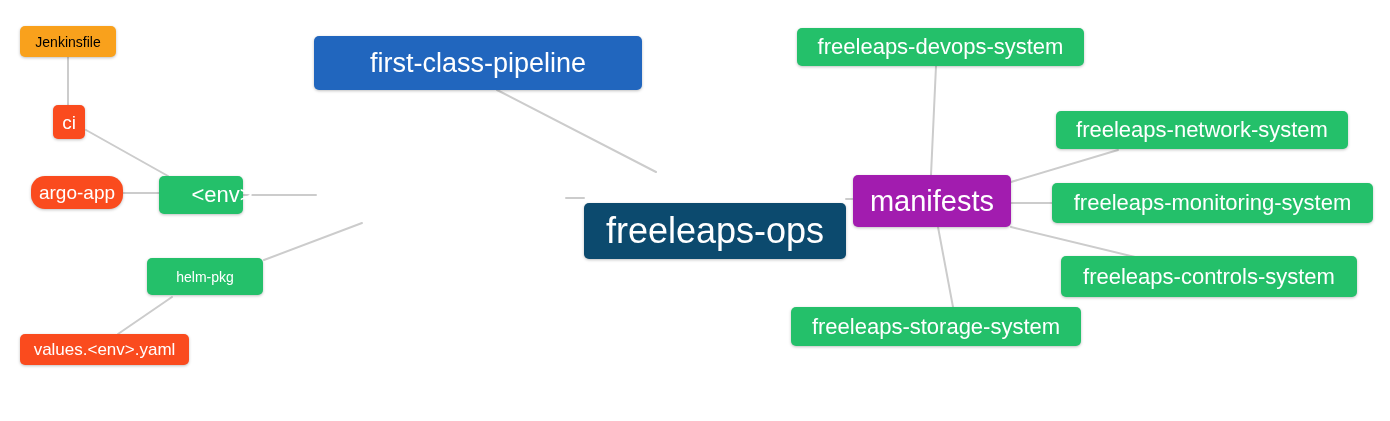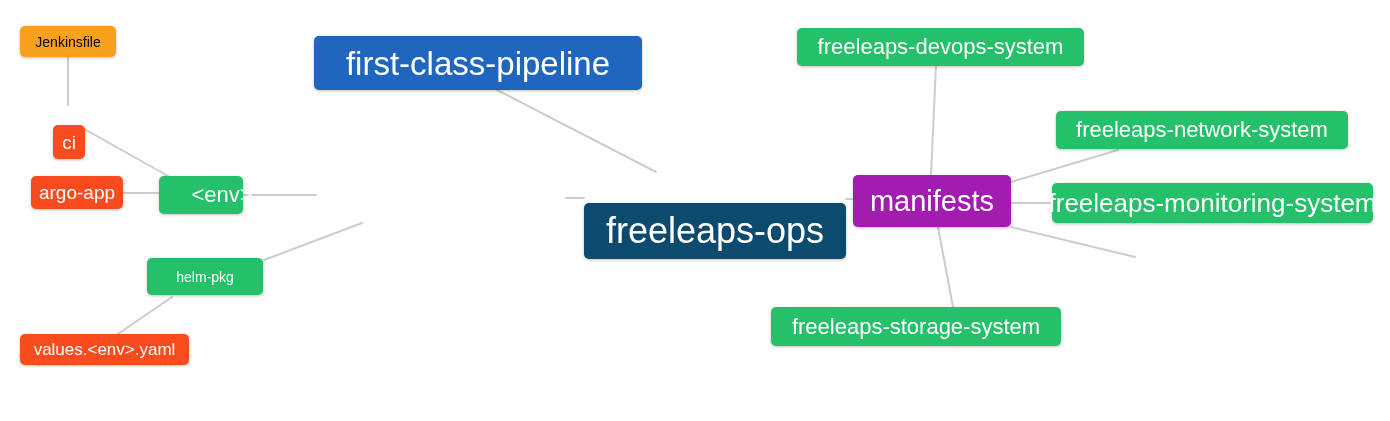--- a/index.html
+++ b/index.html
@@ -62,48 +62,51 @@
       <line x1="936" y1="66" x2="931" y2="175" stroke="#cccccc" stroke-width="2" stroke-linecap="round"></line>
       <line x1="1011" y1="182" x2="1118" y2="150" stroke="#cccccc" stroke-width="2" stroke-linecap="round"></line>
       <line x1="1011" y1="203" x2="1052" y2="203" stroke="#cccccc" stroke-width="2" stroke-linecap="round"></line>
       <line x1="1011" y1="227" x2="1135" y2="257" stroke="#cccccc" stroke-width="2" stroke-linecap="round"></line>
       <line x1="938" y1="227" x2="953" y2="307" stroke="#cccccc" stroke-width="2" stroke-linecap="round"></line>
     </svg>
   <div id="nodes-layer">
       <div class="mm-node" style="left: 584px; top: 172px; width: 262px; height: 56px; font-size: 36px; background: #0c4a6e; color: rgb(255, 255, 255); margin-top: 31px;">
         <span>freeleaps-ops</span>
       </div>
-      <div class="mm-node" style="left: 314px; top: 36px; width: 328px; height: 54px; font-size: 33px; background: rgb(33, 102, 190); color: rgb(255, 255, 255);">
+      <div class="mm-node" style="left: 314px; top: 36px; width: 328px; height: 54px; font-size: 27px; background: rgb(33, 102, 190); color: rgb(255, 255, 255);">
         <span>first-class-pipeline</span>
       </div>
       <div class="mm-node" style="left: 853px; top: 175px; width: 158px; height: 52px; font-size: 29px; background: #a21caf; color: rgb(255, 255, 255);">
         <span>manifests</span>
       </div>
       <div class="mm-node" style="left: 159px; top: 176px; width: 84px; height: 38px; font-size: 22px; background: rgb(36, 192, 106); color: rgb(255, 255, 255); padding-left: 42px;">
         <span>&lt;env&gt;</span>
       </div>
       <div class="mm-node" style="left: 147px; top: 258px; width: 116px; height: 37px; font-size: 14px; background: rgb(36, 192, 106); color: rgb(255, 255, 255);">
         <span>helm-pkg</span>
       </div>
       <div class="mm-node" style="left: 797px; top: 28px; width: 287px; height: 38px; font-size: 22px; background: rgb(36, 192, 106); color: rgb(255, 255, 255);">
         <span>freeleaps-devops-system</span>
       </div>
       <div class="mm-node" style="left: 1056px; top: 111px; width: 292px; height: 38px; font-size: 22px; background: rgb(36, 192, 106); color: rgb(255, 255, 255);">
         <span>freeleaps-network-system</span>
       </div>
-      <div class="mm-node" style="left: 1052px; top: 183px; width: 321px; height: 40px; font-size: 26px; background: rgb(36, 192, 106); color: rgb(255, 255, 255);">
+      <div class="mm-node" style="left: 1052px; top: 183px; width: 321px; height: 40px; font-size: 22px; background: rgb(36, 192, 106); color: rgb(255, 255, 255);">
         <span>freeleaps-monitoring-system</span>
       </div>
-      <div class="mm-node" style="left: 771px; top: 307px; width: 290px; height: 39px; font-size: 22px; background: rgb(36, 192, 106); color: rgb(255, 255, 255);">
+      <div class="mm-node" style="left: 1061px; top: 256px; width: 296px; height: 41px; font-size: 22px; background: rgb(36, 192, 106); color: rgb(255, 255, 255);">
+        <span>freeleaps-controls-system</span>
+      </div>
+      <div class="mm-node" style="left: 791px; top: 307px; width: 290px; height: 39px; font-size: 22px; background: rgb(36, 192, 106); color: rgb(255, 255, 255);">
         <span>freeleaps-storage-system</span>
       </div>
-      <div class="mm-node" style="left: 53px; top: 105px; width: 32px; height: 34px; font-size: 19px; background: rgb(250, 75, 30); color: rgb(255, 255, 255); margin-top: 20px;">
+      <div class="mm-node" style="left: 53px; top: 105px; width: 32px; height: 34px; font-size: 19px; background: rgb(250, 75, 30); color: rgb(255, 255, 255);">
         <span>ci</span>
       </div>
-      <div class="mm-node" style="left: 31px; top: 176px; width: 92px; height: 33px; font-size: 19px; background: rgb(250, 75, 30); color: rgb(255, 255, 255);">
+      <div class="mm-node" style="left: 31px; top: 176px; width: 92px; height: 33px; font-size: 19px; background: rgb(250, 75, 30); color: rgb(255, 255, 255); border-radius: 14px;">
         <span>argo-app</span>
       </div>
       <div class="mm-node" style="left: 8px; top: 334px; width: 169px; height: 31px; font-size: 17px; background: rgb(250, 75, 30); color: rgb(255, 255, 255); margin-left: 12px;">
         <span>values.&lt;env&gt;.yaml</span>
       </div>
       <div class="mm-node" style="left: 20px; top: 26px; width: 96px; height: 31px; font-size: 14px; background: rgb(249, 161, 28); color: #000000;">
         <span>Jenkinsfile</span>
       </div>
     </div>
 </div>

